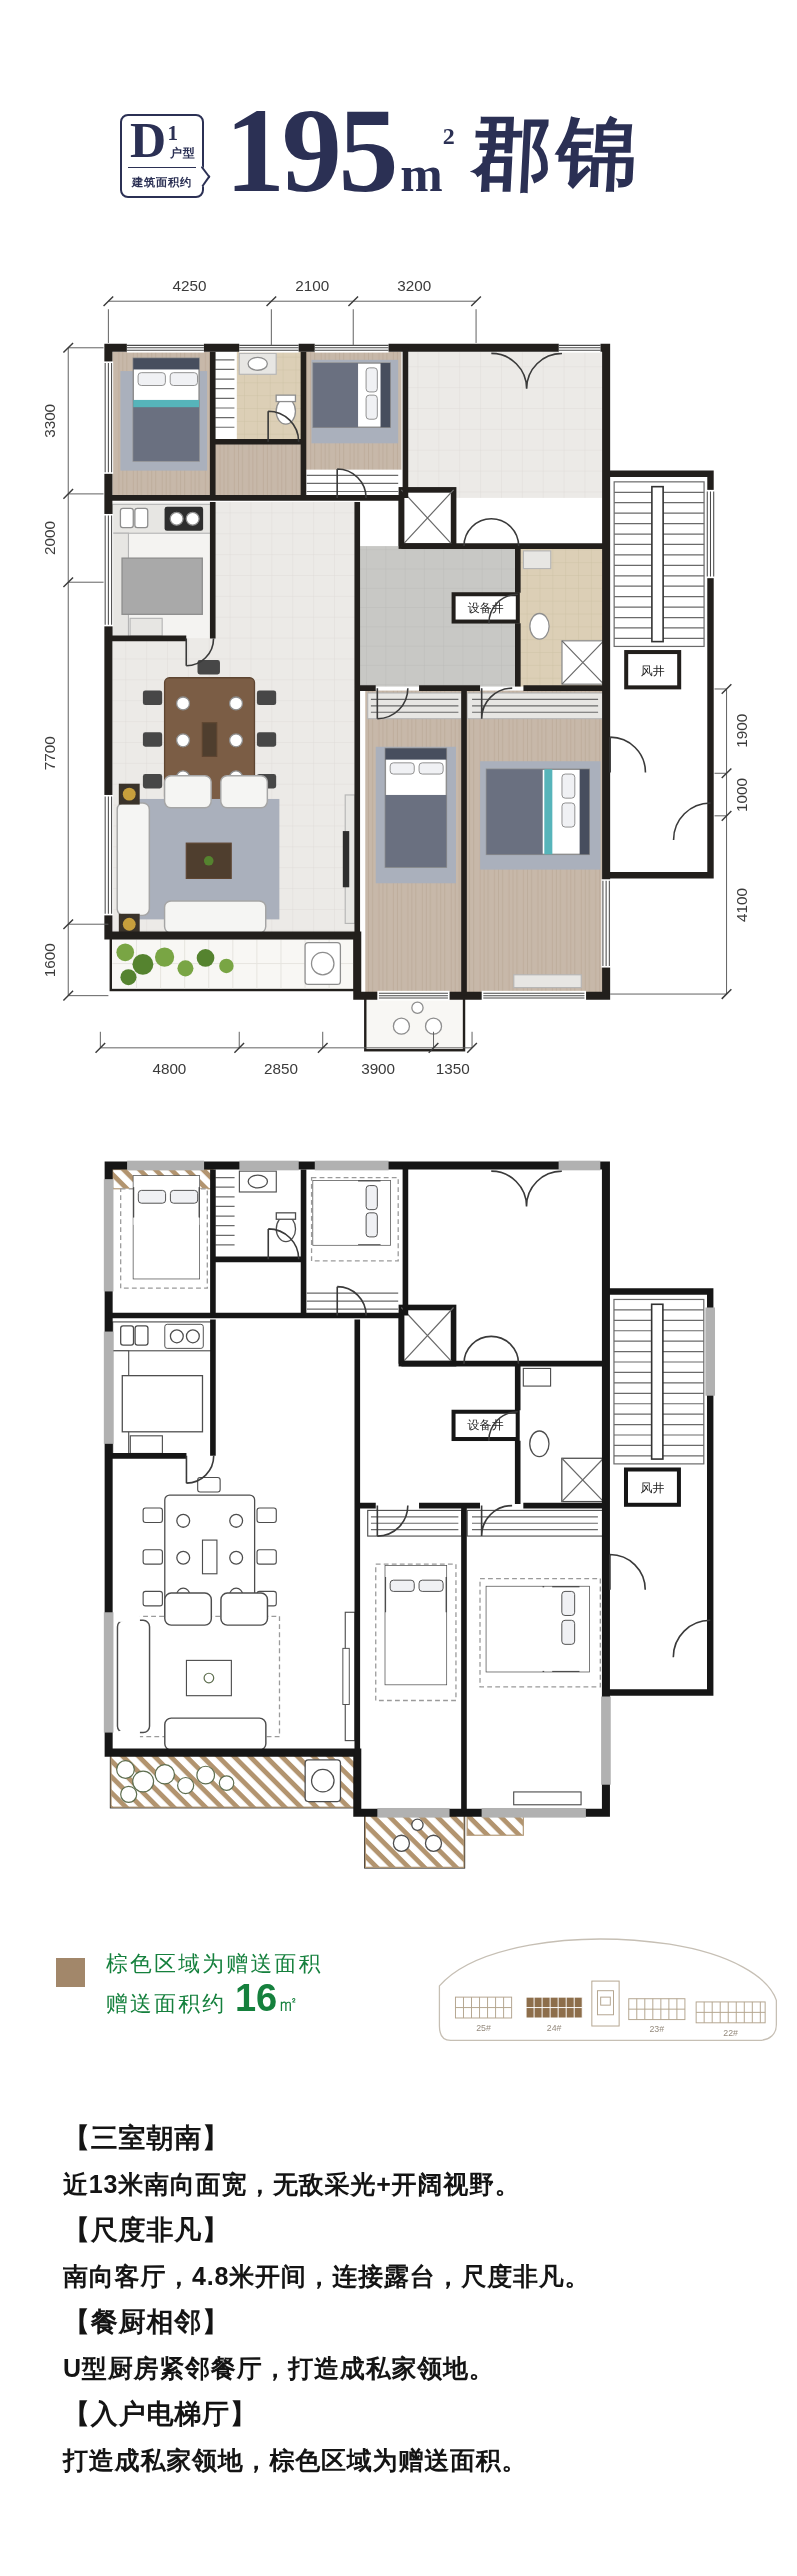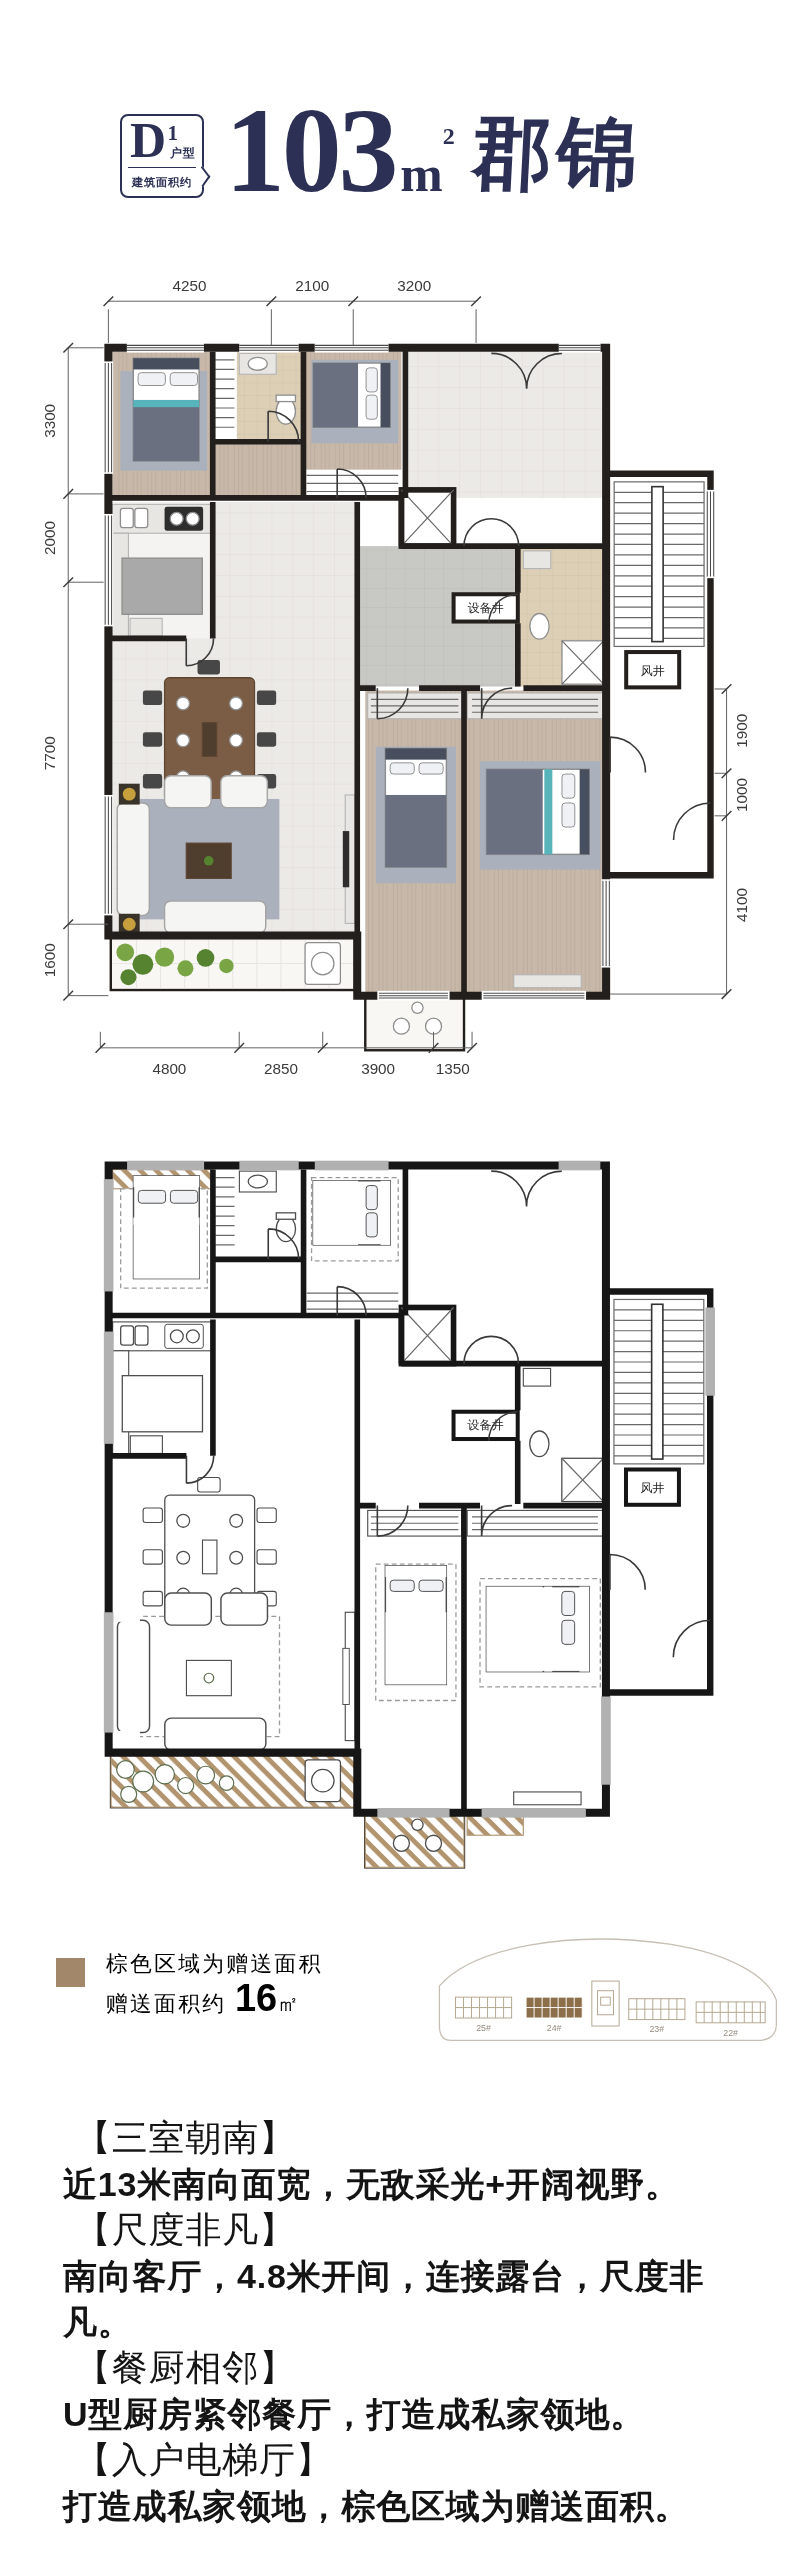--- a/index.html
+++ b/index.html
@@ -73,51 +73,51 @@
   .tgrid{stroke:var(--tg);stroke-width:1.2;fill:none;}
   .lampBox{fill:var(--lampBox);} .lamp{fill:var(--lamp);}
   .lbl{font:15px "Liberation Sans",sans-serif;fill:#1f1f1f;}
   .dimt{font:19px "Liberation Sans",sans-serif;fill:#3b3b3b;}
   .dline{stroke:#5c5c5c;stroke-width:1.2;fill:none;}
   .dtick{stroke:#3b3b3b;stroke-width:1.8;}
 
   
   .legend{position:absolute;left:0;top:1932px;width:798px;height:144px;}
   .swatch{position:absolute;left:56px;top:26px;width:29px;height:29px;}
-  .legend-text{position:absolute;left:106px;top:14.4px;color:#000000;font-size:21.7px;
+  .legend-text{position:absolute;left:106px;top:14.4px;color:#15803d;font-size:21.7px;
                letter-spacing:2.4px;line-height:35px;font-weight:500;}
   .legend-big{font-size:38px;font-weight:700;letter-spacing:0;}
   .legend-unit{font-size:21.7px;}
   #siteplan{left:433px;top:1920px;}
   .sp-bound{fill:#fff;stroke:#c6bfb4;stroke-width:1.6;}
   .sp-b{fill:#fff;stroke:#b3a48e;stroke-width:1.2;}
   .sp-hl{fill:#8d6e4b;stroke:#fff;stroke-width:1.2;}
   .sp-lbl{font:11px "Liberation Sans",sans-serif;fill:#958b7e;}
 
   
   .features{position:absolute;left:63px;top:2115px;width:706px;color:#141414;}
-  .feat-title{font-size:36px;font-weight:400;line-height:46px;letter-spacing:0.8px;margin-left:12px;}
-  .feat-desc{font-size:34px;font-weight:700;line-height:46px;letter-spacing:0.8px;}
+  .feat-title{font-size:27px;font-weight:700;line-height:46px;letter-spacing:0.8px;}
+  .feat-desc{font-size:25px;font-weight:700;line-height:46px;letter-spacing:0.8px;}
 </style>
 </head>
 <body>
 
 <div class="page">
 
   <div class="header">
     <div class="badge">
       <span class="badge-d">D</span>
       <span class="badge-sup">1</span>
       <span class="badge-type">户型</span>
       <div class="badge-rule"></div>
       <div class="badge-area">建筑面积约</div>
       <div class="badge-tail"></div>
     </div>
     <div class="title">
-      <span class="t-num">103</span><span class="t-unit">m</span><sup class="t-exp">2</sup><span class="t-name">郡锦</span>
+      <span class="t-num">195</span><span class="t-unit">m</span><sup class="t-exp">2</sup><span class="t-name">郡锦</span>
     </div>
   </div>
 
   <svg id="plan1" width="798" height="851" viewBox="0 0 994 1060">
     <defs>
       <pattern id="pWood" patternUnits="userSpaceOnUse" width="18" height="18">
         <rect width="18" height="18" fill="#c7b8a9"></rect>
         <path d="M4,0V18 M9,0V18 M14,0V18" stroke="#bcab9a" stroke-width="1"></path>
       </pattern>
       <pattern id="pTile" patternUnits="userSpaceOnUse" width="26" height="26">

